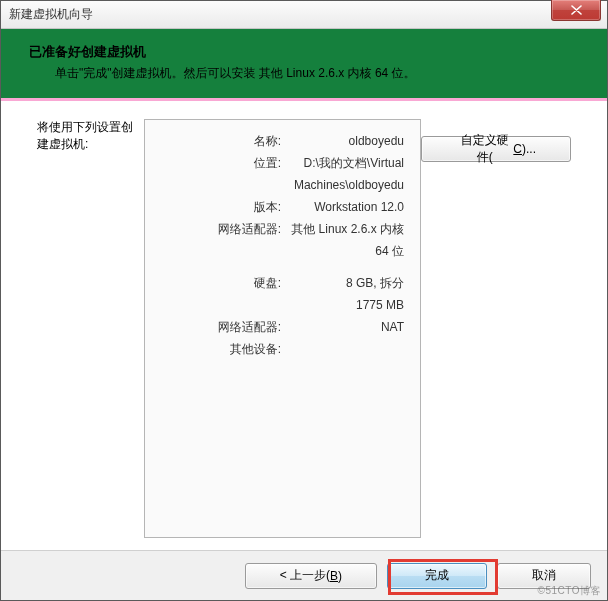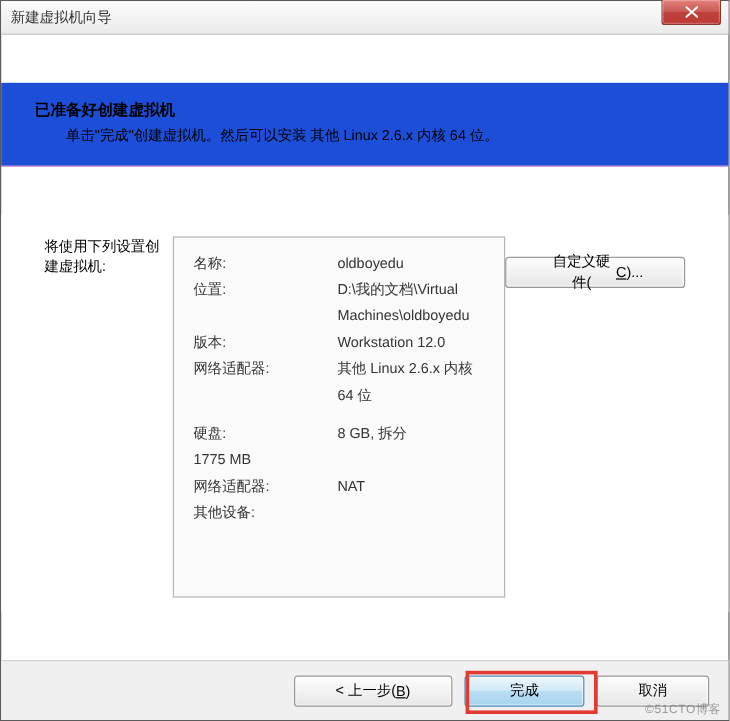--- a/index.html
+++ b/index.html
@@ -12,21 +12,20 @@
     -webkit-font-smoothing: antialiased;
   }
   .window {
     width: 608px;
     height: 601px;
     background: #fff;
     display: flex;
     flex-direction: column;
     box-sizing: border-box;
     border: 1px solid #5a5a5a;
-    gap: 40px;
   }
   
   .titlebar {
     height: 28px;
     background: linear-gradient(to bottom, #fcfcfc, #eaeaea);
     border-bottom: 1px solid #c5c5c5;
     display: flex;
     align-items: center;
     padding: 0 6px 0 8px;
     box-sizing: border-box;
@@ -49,22 +48,22 @@
     justify-content: center;
     color: #fff;
     font-weight: bold;
     box-shadow: inset 0 0 0 1px rgba(255,255,255,0.25);
   }
   .close-btn svg { display:block; }
 
   
   .header {
     padding: 14px 28px 16px 28px;
-    border-bottom: 1px solid #f9a8d4;
-    background: #1d4ed8;
+    border-bottom: 3px solid #f9a8d4;
+    background: #15803d;
   }
   .header-title {
     font-size: 13px;
     font-weight: bold;
     color: #000;
     margin-bottom: 4px;
   }
   .header-sub {
     font-size: 12px;
     color: #000;
@@ -84,20 +83,21 @@
     font-size: 12px;
     margin-bottom: 12px;
   }
   .summary-box {
     border: 1px solid #b5b5b5;
     background: #fafafa;
     padding: 10px 16px;
     box-sizing: border-box;
     font-size: 12px;
     color: #333;
+    text-align: right;
   }
   .summary-row {
     display: flex;
     line-height: 22px;
   }
   .summary-label {
     width: 120px;
     color: #333;
   }
   .summary-value {

